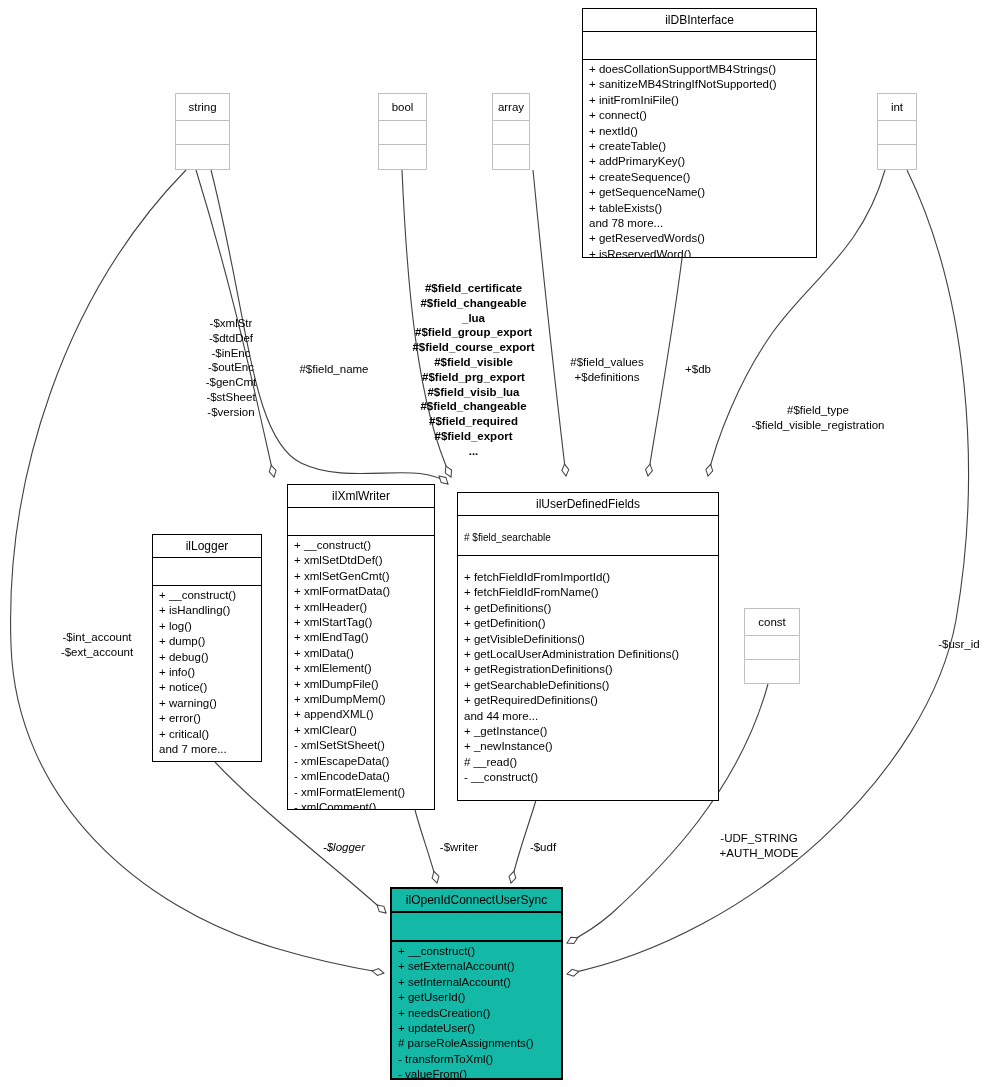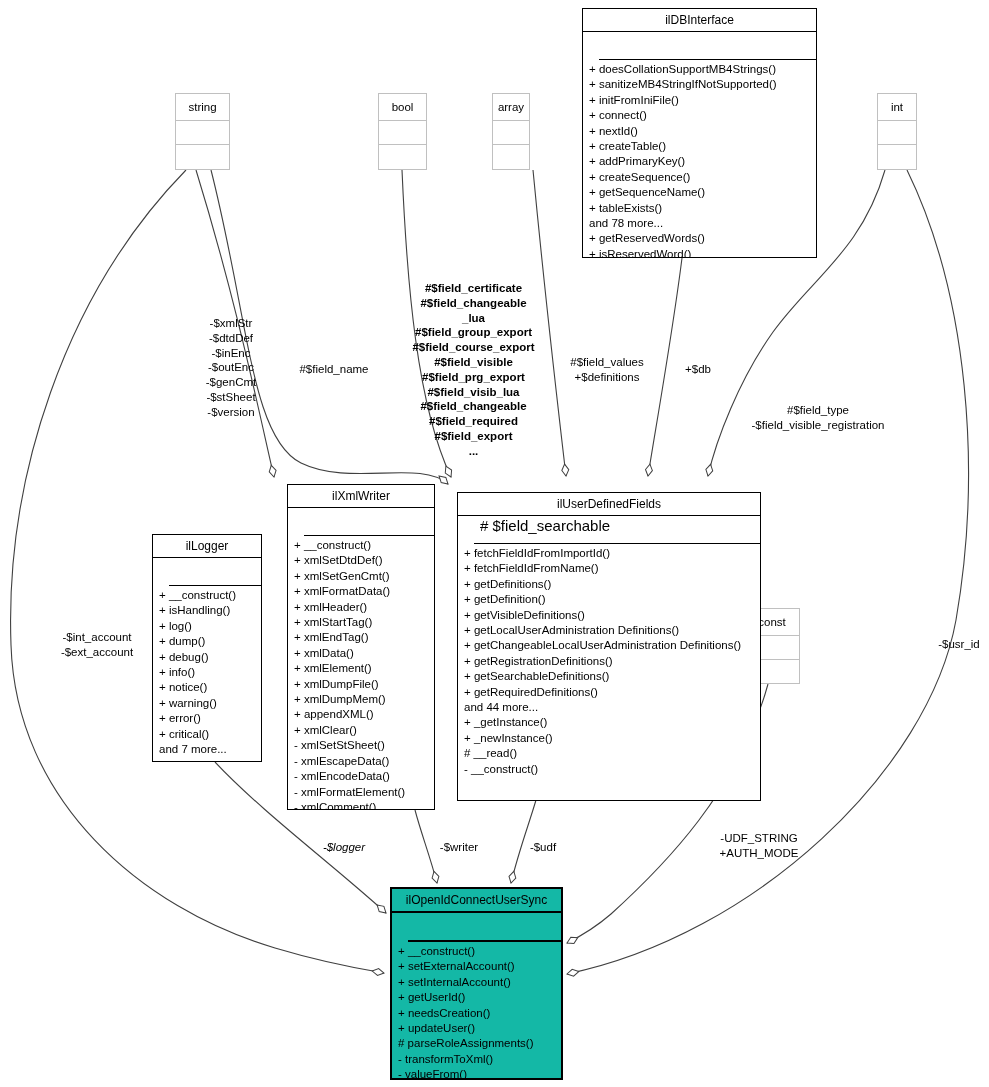--- a/index.html
+++ b/index.html
@@ -14,21 +14,21 @@
     box-sizing:border-box;display:flex;flex-direction:column;
   }
   .uml-box.highlight{background:#14b8a6;border-width:2px;}
   .uml-title{
     text-align:center;font-size:12px;padding:4px 3px;
     border-bottom:1.5px solid #000;flex:0 0 auto;
   }
   .highlight .uml-title{border-bottom-width:2px;}
   .uml-attrs{
     min-height:23px;border-bottom:1.5px solid #000;flex:0 0 auto;
-    padding:2px 4px 2px 6px;font-size:15px;line-height:15.4px;margin-left:16px;
+    padding:2px 4px 2px 6px;font-size:10px;line-height:15.4px;
   }
   .highlight .uml-attrs{border-bottom-width:2px;}
   .uml-members{
     padding:2px 4px 3px 6px;font-size:11.5px;line-height:15.4px;
     overflow:hidden;flex:1 1 auto;
   }
   .uml-members div, .uml-attrs div{overflow-wrap:anywhere;}
   .prim-box{
     position:absolute;background:#ffffff;border:1px solid #c0c0c0;
     box-sizing:border-box;display:flex;flex-direction:column;
@@ -44,21 +44,21 @@
     white-space:pre-line;text-align:center;
   }
   
   #box-string{left:175px;top:93px;width:55px;height:77px;}
   #box-bool{left:378px;top:93px;width:49px;height:77px;}
   #box-array{left:492px;top:93px;width:38px;height:77px;}
   #box-int{left:877px;top:93px;width:40px;height:77px;}
   #box-const{left:744px;top:608px;width:56px;height:76px;}
   #box-ildbinterface{left:582px;top:8px;width:235px;height:250px;}
   #box-ilxmlwriter{left:287px;top:484px;width:148px;height:326px;}
-  #box-iluserdefinedfields{left:457px;top:492px;width:304px;height:309px;}
+  #box-iluserdefinedfields{left:457px;top:492px;width:262px;height:309px;gap:12px;}
   #box-illogger{left:152px;top:534px;width:110px;height:228px;}
   #box-ilopenidconnectusersync{left:390px;top:887px;width:173px;height:193px;}
   
   #lbl-xmlwriter-fields{left:190px;top:316px;width:82px;}
   #lbl-field-name{left:292px;top:362px;width:84px;}
   #lbl-bool-fields{left:396px;top:281px;width:155px;font-weight:bold;}
   #lbl-field-values{left:558px;top:355px;width:98px;}
   #lbl-db{left:678px;top:362px;width:40px;}
   #lbl-field-type{left:738px;top:355px;width:160px;margin-top:48px;}
   #lbl-int-account{left:48px;top:630px;width:98px;}
@@ -171,21 +171,20 @@
     <div class="uml-attrs">
         <div># $field_searchable</div>
       </div>
     <div class="uml-members">
         <div>+ fetchFieldIdFromImportId()</div>
         <div>+ fetchFieldIdFromName()</div>
         <div>+ getDefinitions()</div>
         <div>+ getDefinition()</div>
         <div>+ getVisibleDefinitions()</div>
         <div>+ getLocalUserAdministration Definitions()</div>
-        <div>+ getChangeableLocalUserAdministration Definitions()</div>
         <div>+ getRegistrationDefinitions()</div>
         <div>+ getSearchableDefinitions()</div>
         <div>+ getRequiredDefinitions()</div>
         <div>and 44 more...</div>
         <div>+ _getInstance()</div>
         <div>+ _newInstance()</div>
         <div># __read()</div>
         <div>- __construct()</div>
       </div>
   </div>

